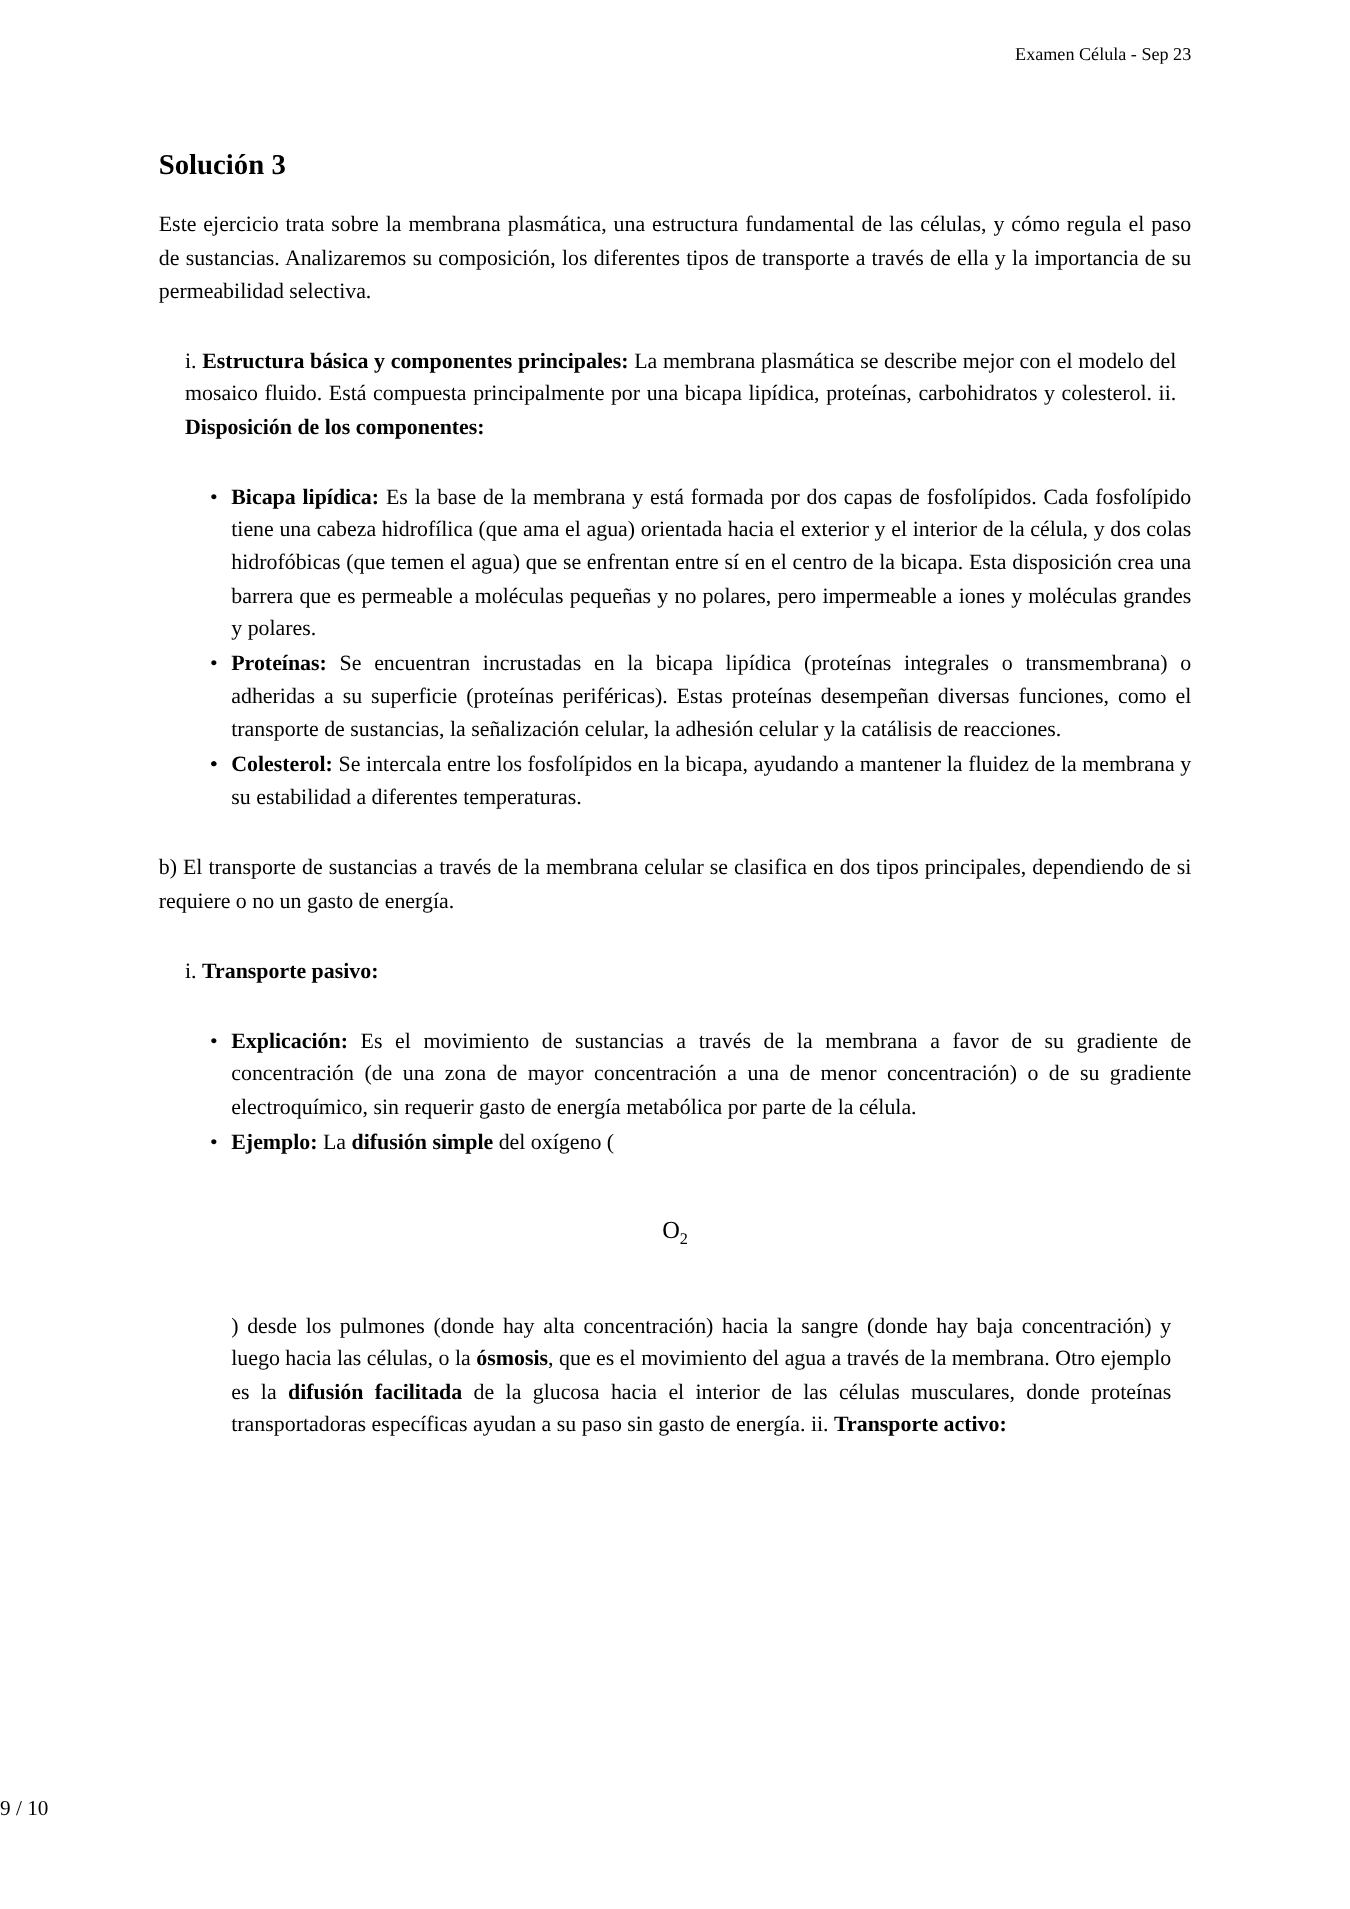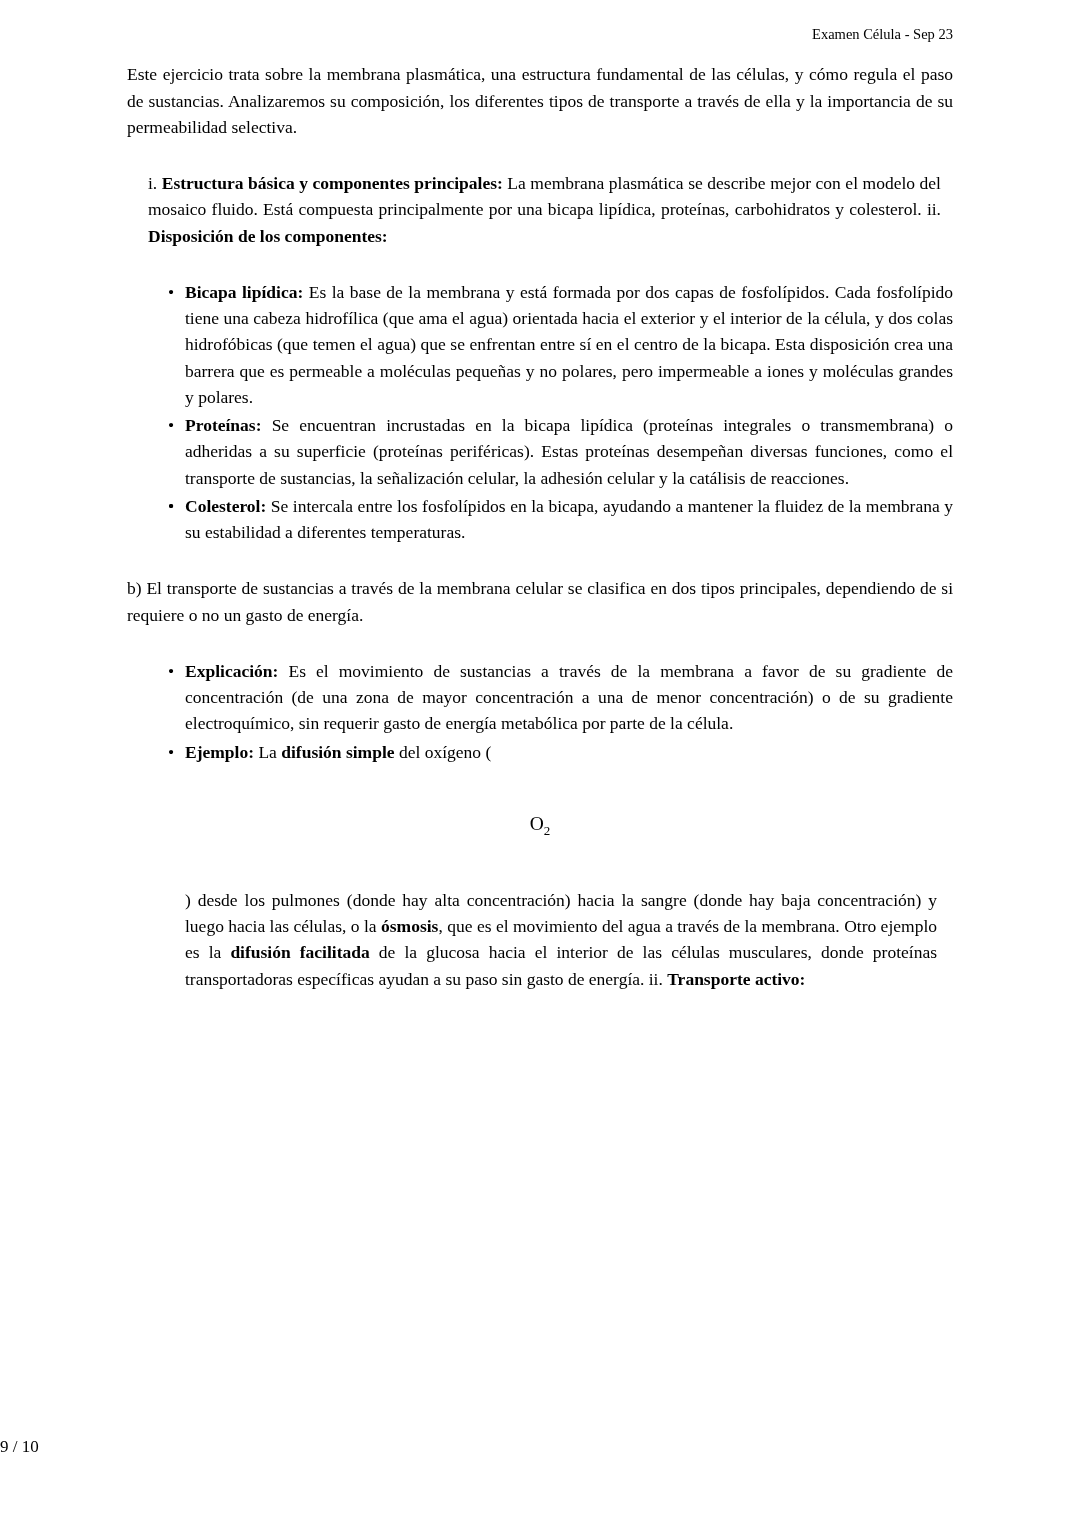--- a/index.html
+++ b/index.html
@@ -5,21 +5,21 @@
   * { box-sizing: border-box; }
   html, body { margin: 0; padding: 0; background: #ffffff; }
   body {
     width: 1080px; height: 1527px;
     font-family: "Liberation Serif", "DejaVu Serif", serif;
     color: #000000;
   }
   .page {
     position: relative;
     width: 1080px; height: 1527px;
-    padding: 26px 127px 0 127px;
+    padding: 36px 127px 0 127px;
     background: #ffffff;
     overflow: hidden;
   }
   .header {
     text-align: right;
     font-size: 14.5px;
     line-height: 1.2;
   }
   .title {
     font-size: 23px;
@@ -74,20 +74,21 @@
 </style>
 </head>
 <body>
 
 <div class="page">
 
   <div class="header">
     <span>Examen Célula - Sep 23</span>
   </div>
 
+  <h1 class="title">Solución 3</h1>
 
   <p class="para">Este ejercicio trata sobre la membrana plasmática, una estructura fundamental de las células, y cómo regula el paso de sustancias. Analizaremos su composición, los diferentes tipos de transporte a través de ella y la importancia de su permeabilidad selectiva.</p>
 
 
   <p class="para indent1"><span>i. </span><span class="bold">Estructura básica y componentes principales:</span><span> La membrana plasmática se describe mejor con el modelo del mosaico fluido. Está compuesta principalmente por una bicapa lipídica, proteínas, carbohidratos y colesterol. ii. </span><span class="bold">Disposición de los componentes:</span></p>
 
   <ul class="bullets">
     <li>
       <span class="bullet">•</span>
       <span><span class="bold">Bicapa lipídica:</span><span> Es la base de la membrana y está formada por dos capas de fosfolípidos. Cada fosfolípido tiene una cabeza hidrofílica (que ama el agua) orientada hacia el exterior y el interior de la célula, y dos colas hidrofóbicas (que temen el agua) que se enfrentan entre sí en el centro de la bicapa. Esta disposición crea una barrera que es permeable a moléculas pequeñas y no polares, pero impermeable a iones y moléculas grandes y polares.</span></span>
@@ -100,20 +101,21 @@
       <span class="bullet">•</span>
     </li>
     <li>
       <span class="bullet">•</span>
       <span><span class="bold">Colesterol:</span><span> Se intercala entre los fosfolípidos en la bicapa, ayudando a mantener la fluidez de la membrana y su estabilidad a diferentes temperaturas.</span></span>
     </li>
   </ul>
 
   <p class="para">b) El transporte de sustancias a través de la membrana celular se clasifica en dos tipos principales, dependiendo de si requiere o no un gasto de energía.</p>
 
+  <p class="para indent1"><span>i. </span><span class="bold">Transporte pasivo:</span></p>
 
   <ul class="bullets">
     <li>
       <span class="bullet">•</span>
       <span><span class="bold">Explicación:</span><span> Es el movimiento de sustancias a través de la membrana a favor de su gradiente de concentración (de una zona de mayor concentración a una de menor concentración) o de su gradiente electroquímico, sin requerir gasto de energía metabólica por parte de la célula.</span></span>
     </li>
     <li>
       <span class="bullet">•</span>
       <span><span class="bold">Ejemplo:</span><span> La </span><span class="bold">difusión simple</span><span> del oxígeno (</span></span>
     </li>

